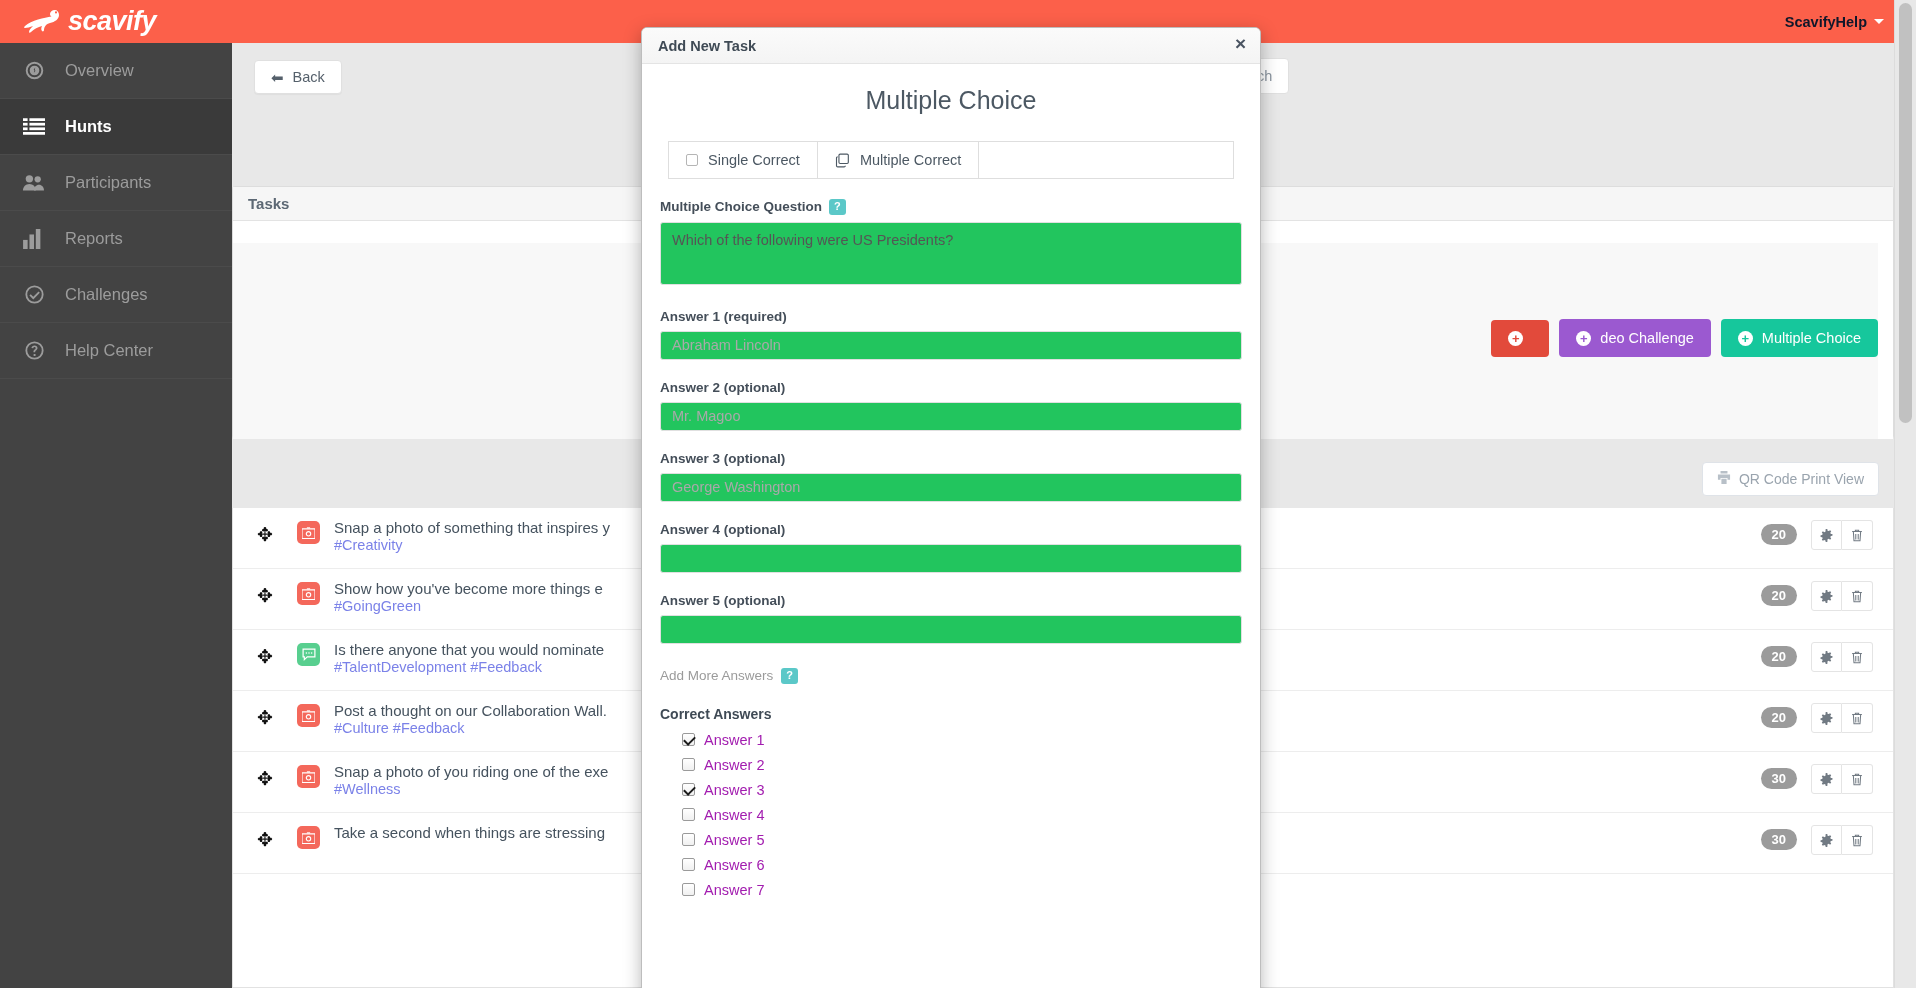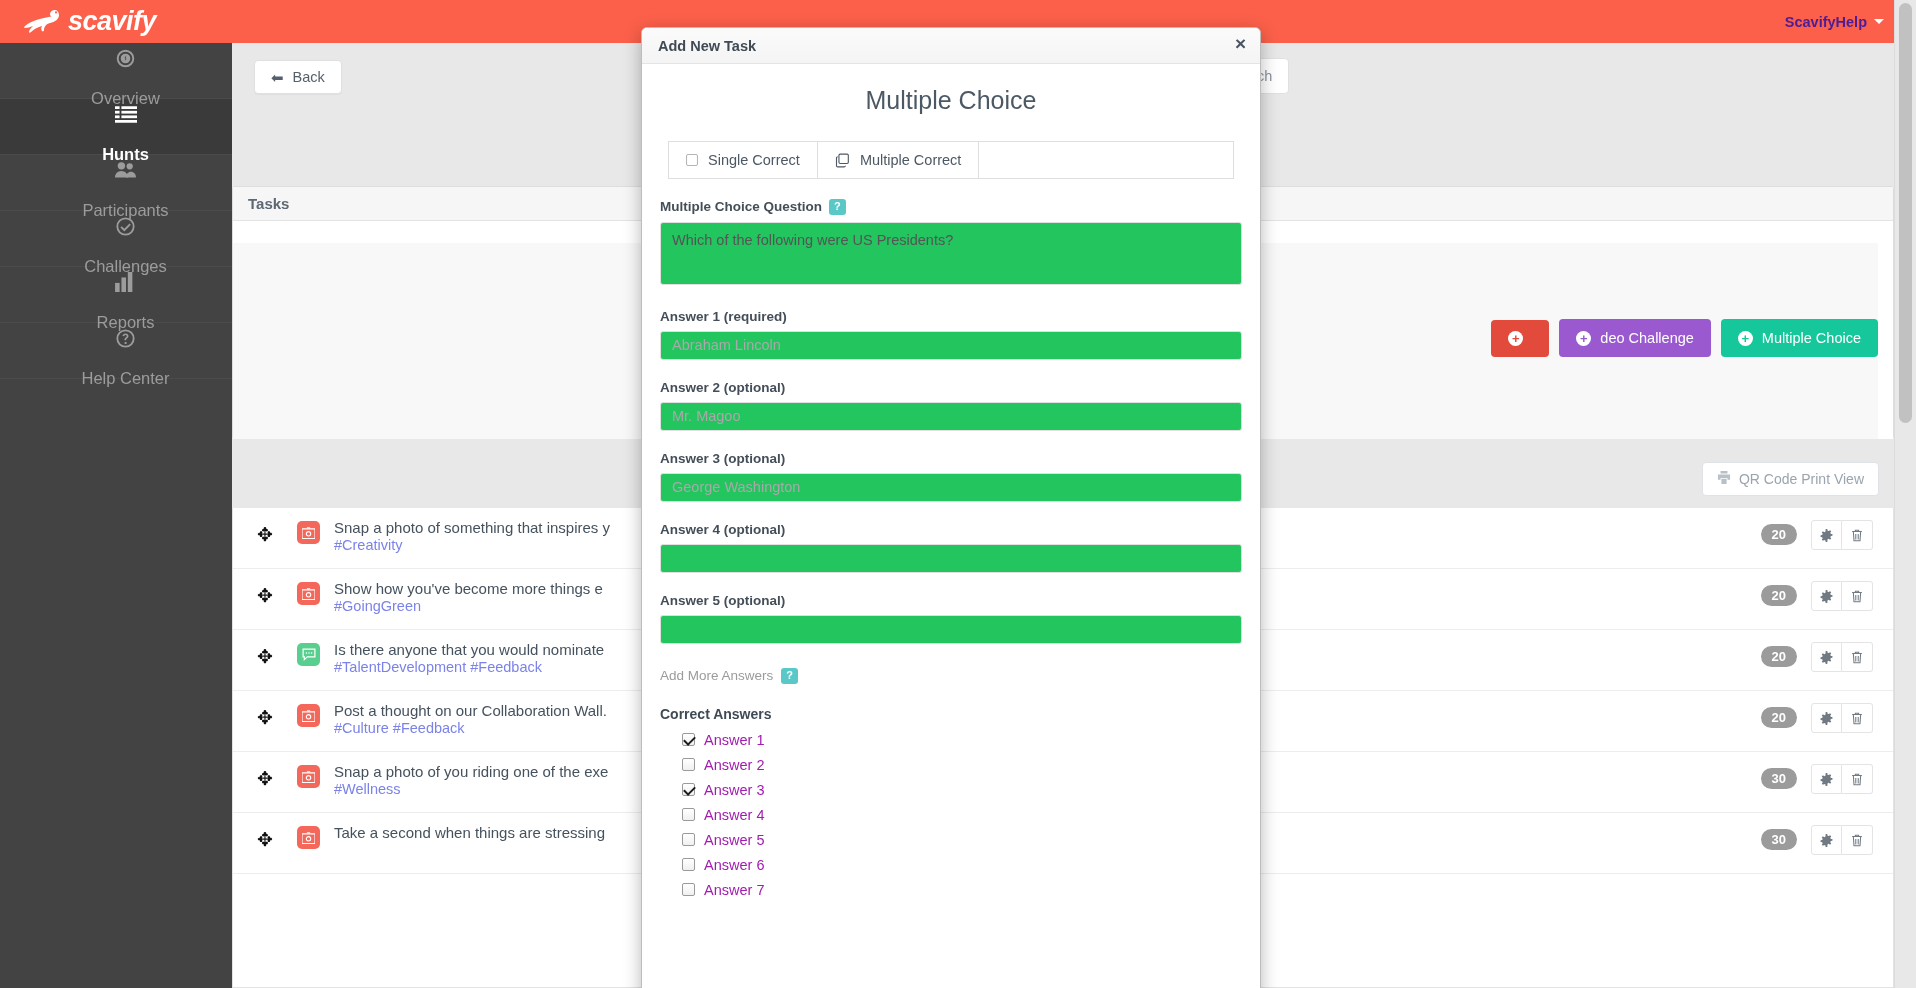--- a/index.html
+++ b/index.html
@@ -22,41 +22,40 @@
     display: flex; align-items: center; 
   }
   .logo-mark { width: 46px; height: 28px; }
   .logo-text {
     color: #fff; font-size: 27px; font-style: italic; font-weight: bold;
     letter-spacing: -0.5px; line-height: 1;
   }
   .topbar-right {
     position: absolute; right: 32px; top: 0; height: 43px;
     display: flex; align-items: center; gap: 7px;
-    color: #4c1d95; font-size: 14.5px; font-weight: bold;
+    color: #0f172a; font-size: 14.5px; font-weight: bold;
     cursor: pointer;
   }
   .caret-down {
     width: 0; height: 0;
     border-left: 5px solid transparent; border-right: 5px solid transparent;
     border-top: 5px solid #fff; display: inline-block;
   }
 
   
   .sidebar {
     position: absolute; left: 0; top: 43px; width: 232px; bottom: 0;
     background: #434343; z-index: 35;
   }
   .side-item {
     display: flex; align-items: center; height: 56px;
     padding-left: 19px; gap: 16px;
     color: #9c9c9c; font-size: 16.5px;
     border-bottom: 1px solid #4b4b4b;
     cursor: pointer;
-    flex-direction: column;
   }
   .side-item .sic {
     width: 30px; display: flex; align-items: center; justify-content: center;
     flex: 0 0 30px;
   }
   .side-item.active { background: #3a3a3a; color: #fff; font-weight: bold; }
   .side-item.active .sic svg { fill: #fff; }
   .side-item .sic svg { fill: #9c9c9c; }
 
   
@@ -315,36 +314,36 @@
           <circle cx="17" cy="5" r="3.4"></circle>
           <path d="M1 17c0-4 3.2-7 7-7s7 3 7 7z"></path>
           <path d="M13 17c0-3.4 2.4-6 5.4-6 3 0 5.4 2.6 5.4 6z"></path>
         </svg>
     </span>
     <span>Participants</span>
   </div>
 
   <div class="side-item">
     <span class="sic">
-      <svg width="21" height="21" viewBox="0 0 24 24">
-          <path d="M12 1.6A10.4 10.4 0 1012 22.4 10.4 10.4 0 0012 1.6zm0 2.1a8.3 8.3 0 110 16.6 8.3 8.3 0 010-16.6zm4.6 4.9l-6 6-2.9-2.9-1.5 1.5 4.4 4.4 7.5-7.5z"></path>
-        </svg>
-    </span>
-    <span>Challenges</span>
-  </div>
-
-  <div class="side-item">
-    <span class="sic">
       <svg width="22" height="20" viewBox="0 0 24 22">
           <rect x="0" y="12" width="5" height="10"></rect>
           <rect x="7" y="6" width="5" height="16"></rect>
           <rect x="14" y="0" width="5" height="22"></rect>
         </svg>
     </span>
     <span>Reports</span>
+  </div>
+
+  <div class="side-item">
+    <span class="sic">
+      <svg width="21" height="21" viewBox="0 0 24 24">
+          <path d="M12 1.6A10.4 10.4 0 1012 22.4 10.4 10.4 0 0012 1.6zm0 2.1a8.3 8.3 0 110 16.6 8.3 8.3 0 010-16.6zm4.6 4.9l-6 6-2.9-2.9-1.5 1.5 4.4 4.4 7.5-7.5z"></path>
+        </svg>
+    </span>
+    <span>Challenges</span>
   </div>
 
   <div class="side-item">
     <span class="sic">
       <svg width="21" height="21" viewBox="0 0 24 24">
           <path d="M12 1.6A10.4 10.4 0 1012 22.4 10.4 10.4 0 0012 1.6zm0 2.1a8.3 8.3 0 110 16.6 8.3 8.3 0 010-16.6zm.1 2.6c-2 0-3.3 1.1-3.6 2.8l2 .4c.2-.9.7-1.4 1.5-1.4.8 0 1.3.5 1.3 1.2 0 .6-.3 1-1.1 1.6-1 .7-1.4 1.3-1.4 2.5v.5h2v-.4c0-.7.2-1 1-1.6 1.1-.8 1.6-1.5 1.6-2.7 0-1.8-1.3-2.9-3.3-2.9zM11 16v2.2h2.2V16z"></path>
         </svg>
     </span>
     <span>Help Center</span>
   </div>

